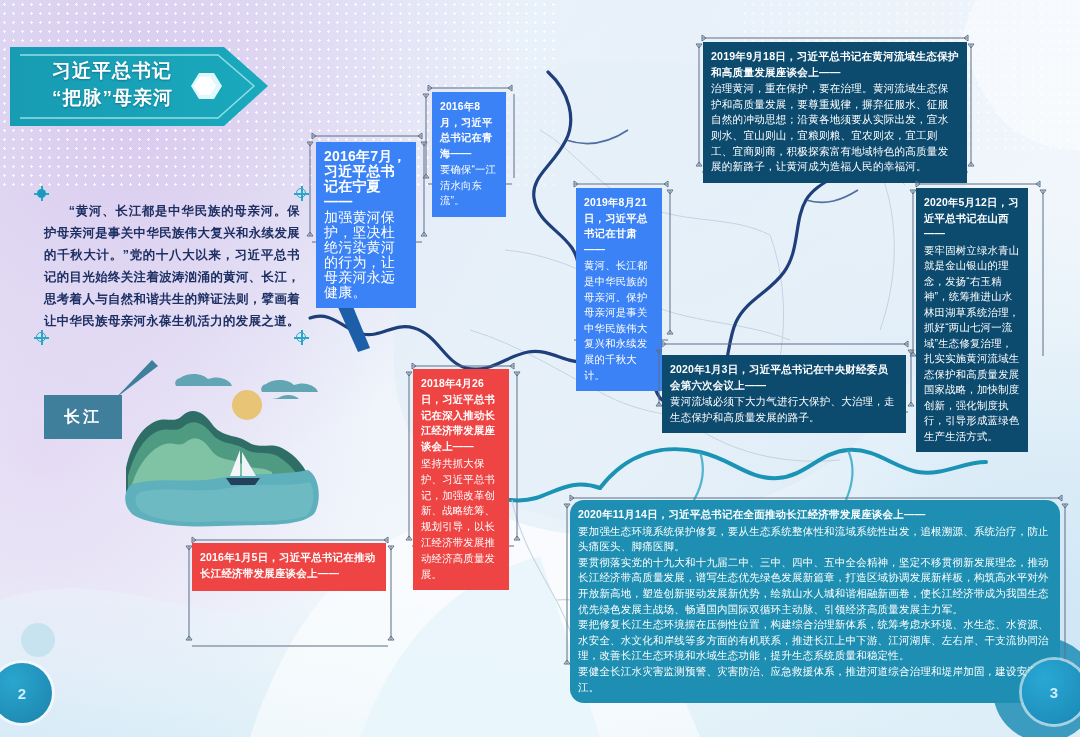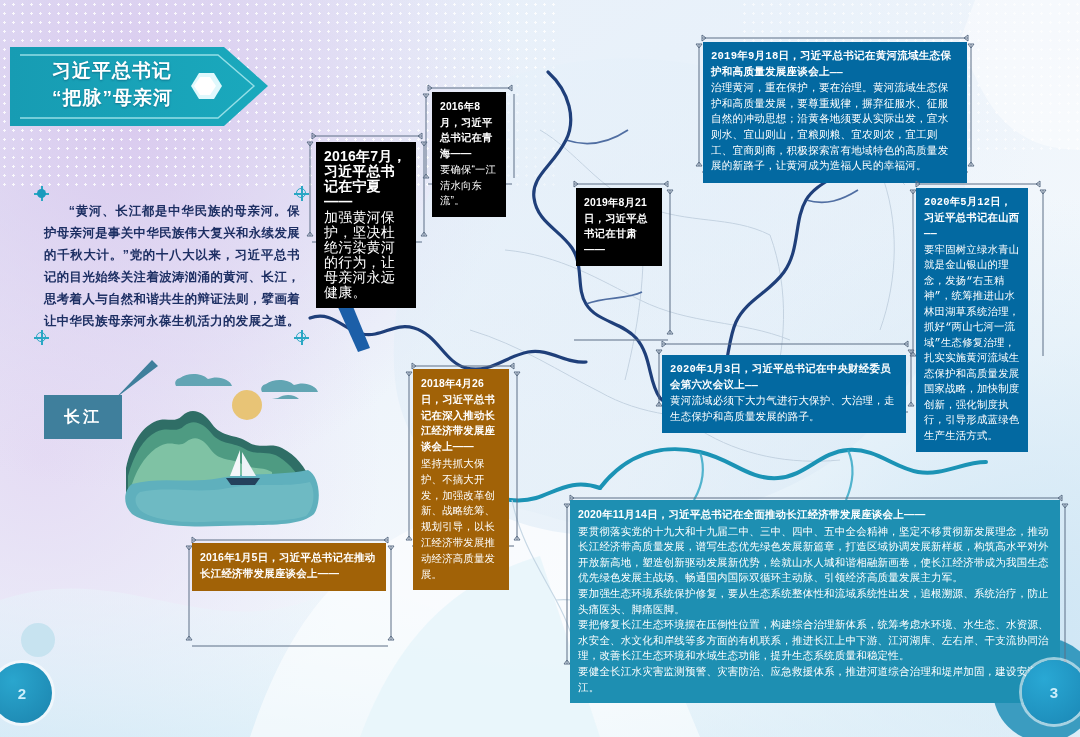--- a/index.html
+++ b/index.html
@@ -52,24 +52,24 @@
   .river-label{position:absolute;color:#fff;font-weight:bold;font-size:16px;
     letter-spacing:3px;display:flex;align-items:center;justify-content:center;}
   .rl-huanghe{left:320px;top:249px;width:82px;height:31px;background:#1c5fa8;}
   .rl-changjiang{left:44px;top:395px;width:78px;height:44px;background:#3f7f9c;}
 
   
   .callout{position:absolute;box-sizing:border-box;padding:7px 8px 8px 8px;
     color:#ffffff;line-height:15.5px;letter-spacing:.2px;}
   .callout .hd{font-weight:bold;display:block;margin-bottom:1px;}
   .callout .bd{display:block;}
-  .c-navy{background:#000000;}
-  .c-navy2{background:#0369a1;font-family:Liberation Mono, monospace;}
-  .c-teal{background:#a16207;}
-  .c-teal2{background:#1e8fb2;}
+  .c-navy{background:#3b82f6;}
+  .c-navy2{background:#0c4a6e;}
+  .c-teal{background:#ef4444;}
+  .c-teal2{background:#1e8fb2;border-radius:14px;}
 
   
   .dim{position:absolute;pointer-events:none;}
   .dim line,.dim path{stroke:#5d6f86;stroke-width:1;fill:none;}
 
   
   .pagenum{position:absolute;border-radius:50%;
     display:flex;align-items:center;justify-content:center;
     color:#cdeefb;font-weight:bold;font-size:15px;}
   .pn-left{left:-8px;top:663px;width:60px;height:60px;
@@ -295,20 +295,21 @@
   </div>
 
   <svg class="dim" style="left:568px;top:178px;width:106px;height:168px" viewBox="0 0 106 168">
     <path d="M6,6 L100,6 M6,162 L100,162"></path>
     <path d="M10,6 L6,3 L6,9 Z M96,6 L100,3 L100,9 Z" fill="#5d6f86" stroke="none"></path>
     <path d="M102,12 L102,156"></path>
     <path d="M102,16 L99,12 L105,12 Z M102,152 L99,156 L105,156 Z" fill="#5d6f86" stroke="none"></path>
   </svg>
   <div class="callout c-navy" style="left:576px;top:188px;width:86px;font-size:10.4px;line-height:15.6px">
     <span class="hd">2019年8月21日，习近平总书记在甘肃——</span>
+    <span class="bd">黄河、长江都是中华民族的母亲河。保护母亲河是事关中华民族伟大复兴和永续发展的千秋大计。</span>
   </div>
 
   <svg class="dim" style="left:908px;top:178px;width:140px;height:186px" viewBox="0 0 140 186">
     <path d="M8,6 L132,6"></path>
     <path d="M12,6 L8,3 L8,9 Z M128,6 L132,3 L132,9 Z" fill="#5d6f86" stroke="none"></path>
     <path d="M5,12 L5,178 M135,12 L135,178"></path>
     <path d="M5,16 L2,12 L8,12 Z M5,174 L2,178 L8,178 Z" fill="#5d6f86" stroke="none"></path>
     <path d="M135,16 L132,12 L138,12 Z" fill="#5d6f86" stroke="none"></path>
   </svg>
   <div class="callout c-navy2" style="left:916px;top:188px;width:112px;font-size:10.4px;line-height:15.5px">
@@ -330,21 +331,21 @@
 
   <svg class="dim" style="left:404px;top:358px;width:118px;height:196px" viewBox="0 0 118 196">
     <path d="M8,8 L110,8 M8,188 L110,188"></path>
     <path d="M12,8 L8,5 L8,11 Z M106,8 L110,5 L110,11 Z" fill="#5d6f86" stroke="none"></path>
     <path d="M5,14 L5,182 M113,14 L113,182"></path>
     <path d="M5,18 L2,14 L8,14 Z M5,178 L2,182 L8,182 Z" fill="#5d6f86" stroke="none"></path>
     <path d="M113,18 L110,14 L116,14 Z M113,178 L110,182 L116,182 Z" fill="#5d6f86" stroke="none"></path>
   </svg>
   <div class="callout c-teal" style="left:413px;top:369px;width:96px;font-size:10.4px;line-height:15.8px">
     <span class="hd">2018年4月26日，习近平总书记在深入推动长江经济带发展座谈会上——</span>
-    <span class="bd">坚持共抓大保护、不搞大开发，加强改革创新、战略统筹、规划引导，以长江经济带发展推动经济高质量发展。</span>
+    <span class="bd">坚持共抓大保护、习近平总书记，加强改革创新、战略统筹、规划引导，以长江经济带发展推动经济高质量发展。</span>
   </div>
 
   <svg class="dim" style="left:184px;top:534px;width:212px;height:118px" viewBox="0 0 212 118">
     <path d="M8,6 L204,6 M8,112 L204,112"></path>
     <path d="M12,6 L8,3 L8,9 Z M200,6 L204,3 L204,9 Z" fill="#5d6f86" stroke="none"></path>
     <path d="M5,12 L5,106 M207,12 L207,106"></path>
     <path d="M5,16 L2,12 L8,12 Z M5,102 L2,106 L8,106 Z" fill="#5d6f86" stroke="none"></path>
     <path d="M207,16 L204,12 L210,12 Z M207,102 L204,106 L210,106 Z" fill="#5d6f86" stroke="none"></path>
   </svg>
   <div class="callout c-teal" style="left:192px;top:543px;width:194px;font-size:10.5px;line-height:15.8px">
@@ -353,22 +354,22 @@
 
   <svg class="dim" style="left:562px;top:492px;width:508px;height:184px" viewBox="0 0 508 184">
     <path d="M8,6 L500,6 M8,178 L500,178"></path>
     <path d="M12,6 L8,3 L8,9 Z M496,6 L500,3 L500,9 Z" fill="#5d6f86" stroke="none"></path>
     <path d="M5,12 L5,172 M503,12 L503,172"></path>
     <path d="M5,16 L2,12 L8,12 Z M5,168 L2,172 L8,172 Z" fill="#5d6f86" stroke="none"></path>
     <path d="M503,16 L500,12 L506,12 Z M503,168 L500,172 L506,172 Z" fill="#5d6f86" stroke="none"></path>
   </svg>
   <div class="callout c-teal2" style="left:570px;top:500px;width:490px;font-size:10.5px;line-height:15.6px">
     <span class="hd">2020年11月14日，习近平总书记在全面推动长江经济带发展座谈会上——</span>
+    <span class="bd">要加强生态环境系统保护修复，要从生态系统整体性和流域系统性出发，追根溯源、系统治疗，防止头痛医头、脚痛医脚。</span>
     <span class="bd">要贯彻落实党的十九大和十九届二中、三中、四中、五中全会精神，坚定不移贯彻新发展理念，推动长江经济带高质量发展，谱写生态优先绿色发展新篇章，打造区域协调发展新样板，构筑高水平对外开放新高地，塑造创新驱动发展新优势，绘就山水人城和谐相融新画卷，使长江经济带成为我国生态优先绿色发展主战场、畅通国内国际双循环主动脉、引领经济高质量发展主力军。</span>
-    <span class="bd">要加强生态环境系统保护修复，要从生态系统整体性和流域系统性出发，追根溯源、系统治疗，防止头痛医头、脚痛医脚。</span>
     <span class="bd">要把修复长江生态环境摆在压倒性位置，构建综合治理新体系，统筹考虑水环境、水生态、水资源、水安全、水文化和岸线等多方面的有机联系，推进长江上中下游、江河湖库、左右岸、干支流协同治理，改善长江生态环境和水域生态功能，提升生态系统质量和稳定性。</span>
     <span class="bd">要健全长江水灾害监测预警、灾害防治、应急救援体系，推进河道综合治理和堤岸加固，建设安澜长江。</span>
   </div>
 
   <div class="pagenum pn-left">2</div>
   <div class="pagenum pn-right">3</div>
 
 </div>
 
 </body></html>

